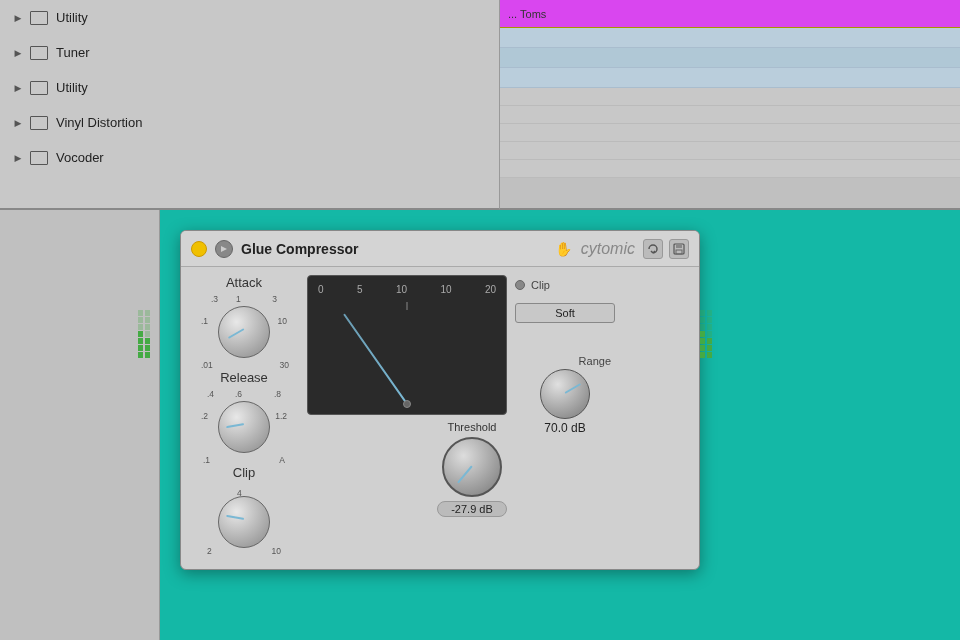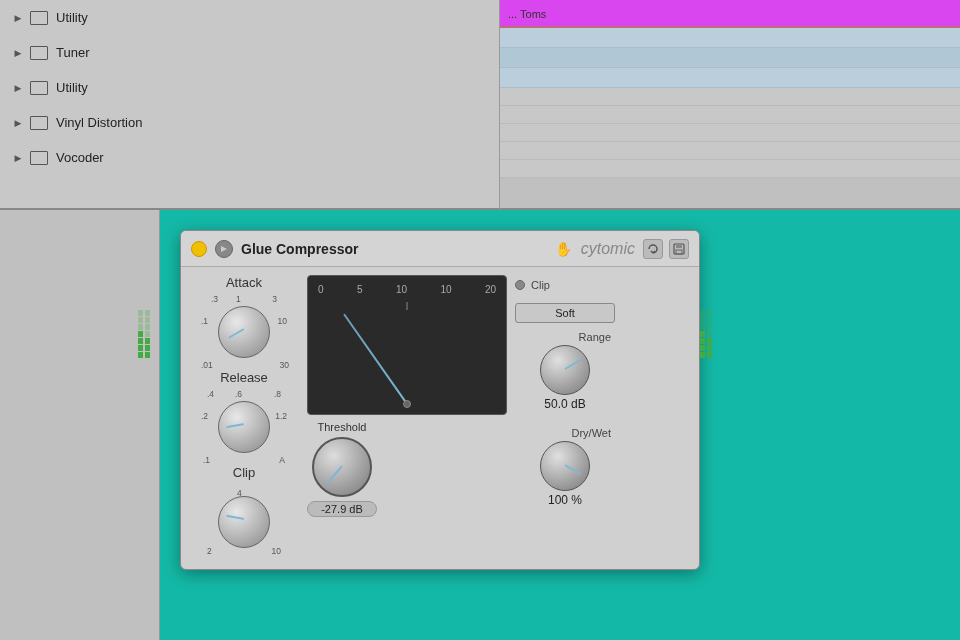--- a/index.html
+++ b/index.html
@@ -325,21 +325,21 @@
       border-radius: 50%;
       background: #666;
       border: 1px solid #888;
     }
 
     
     .threshold-makeup-row {
       display: flex;
       gap: 16px;
       align-items: flex-start;
-      justify-content: flex-start;
+      justify-content: flex-end;
     }
 
     .param-knob-group {
       display: flex;
       flex-direction: column;
       align-items: center;
       gap: 4px;
     }
 
     .param-knob-label {
@@ -666,35 +666,28 @@
         </div>
       </div>
 
       <div class="right-column">
         <div class="clip-row">
           <div class="clip-indicator"></div>
           <span class="clip-label">Clip</span>
         </div>
         <div class="soft-button">Soft</div>
 
-        <div class="range-section" style="margin-top:0;">
+        <div class="range-section" style="margin-top:24px;">
           <span class="range-label">Range</span>
           <div class="knob-medium">
             <div class="knob-medium-indicator" style="transform:translateX(-50%) rotate(60deg);"></div>
           </div>
-          <span class="range-value">50.0 dB</span>
-        </div>
-
-        <div class="drywet-section" style="margin-top:8px;">
-          <span class="drywet-label">Dry/Wet</span>
-          <div class="knob-medium">
-            <div class="knob-medium-indicator" style="transform:translateX(-50%) rotate(120deg);"></div>
-          </div>
-          <span class="drywet-value">100 %</span>
-        </div>
+          <span class="range-value">70.0 dB</span>
+        </div>
+
       </div>
 
     </div>
   </div>
 
   <div style="position:absolute;right:248px;top:100px;display:flex;gap:2px;">
     <div style="display:flex;flex-direction:column-reverse;gap:1px;">
       <div style="width:5px;height:6px;background:#4a4;"></div>
       <div style="width:5px;height:6px;background:#4a4;"></div>
       <div style="width:5px;height:6px;background:#4a4;"></div>

